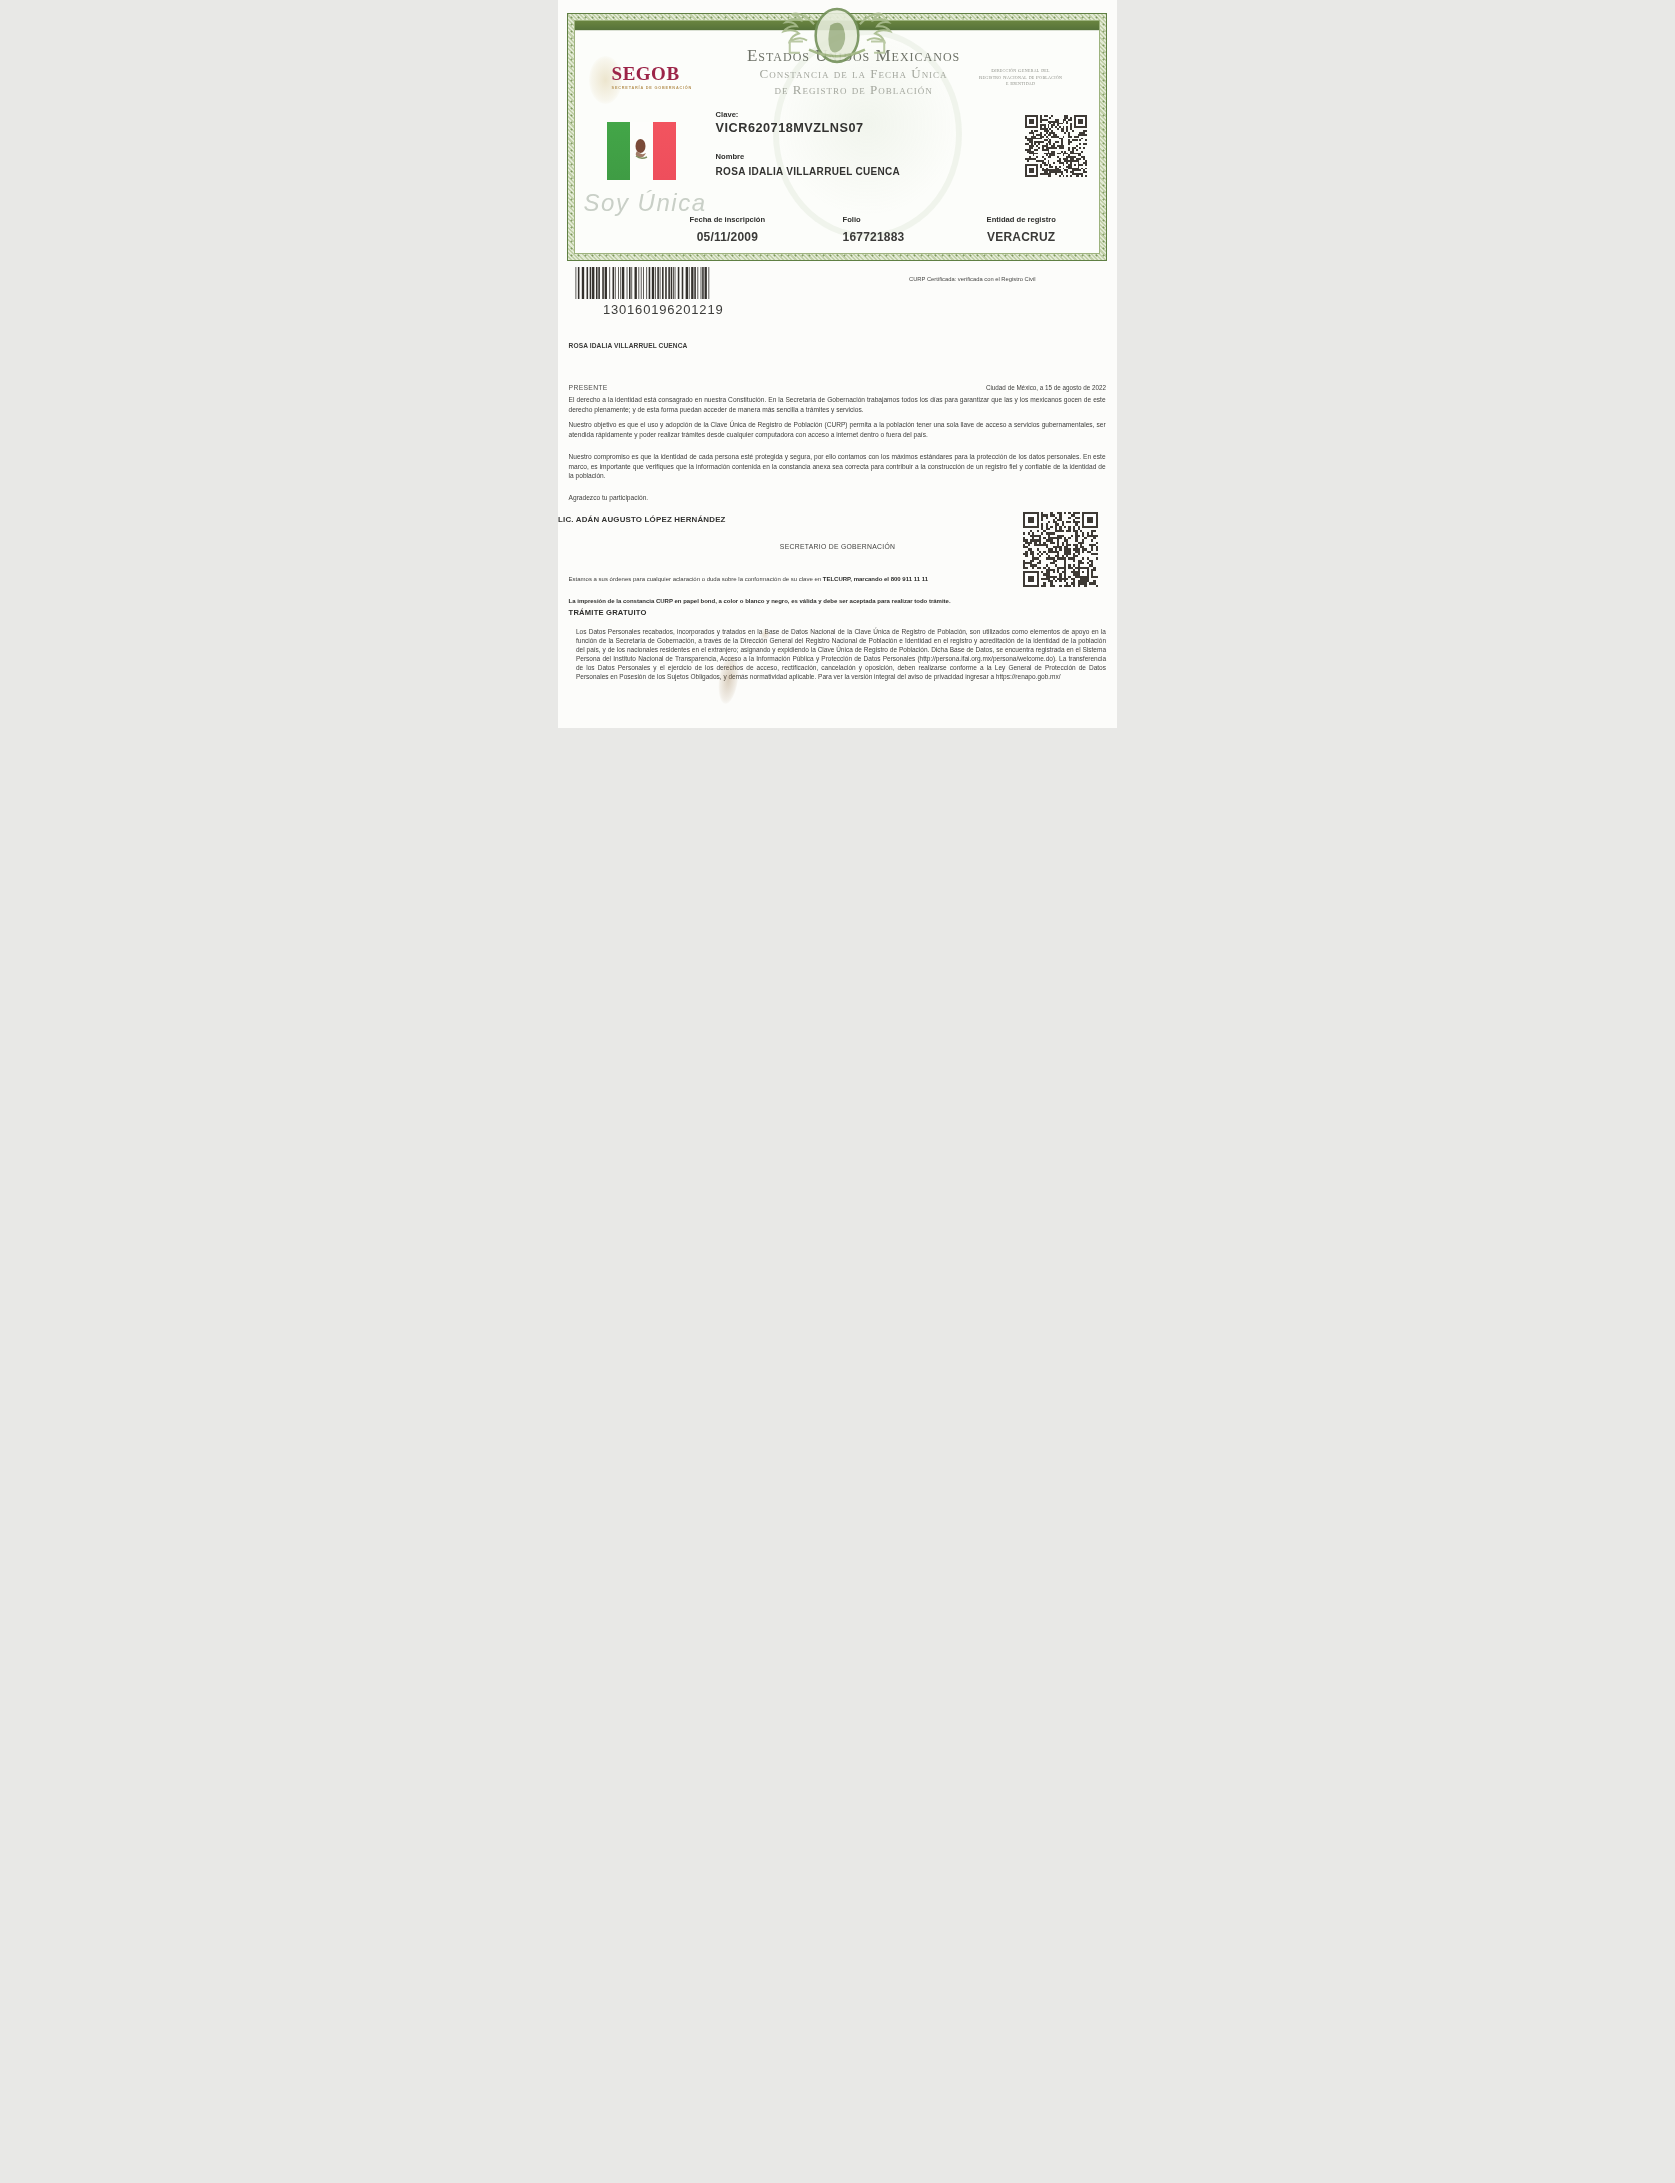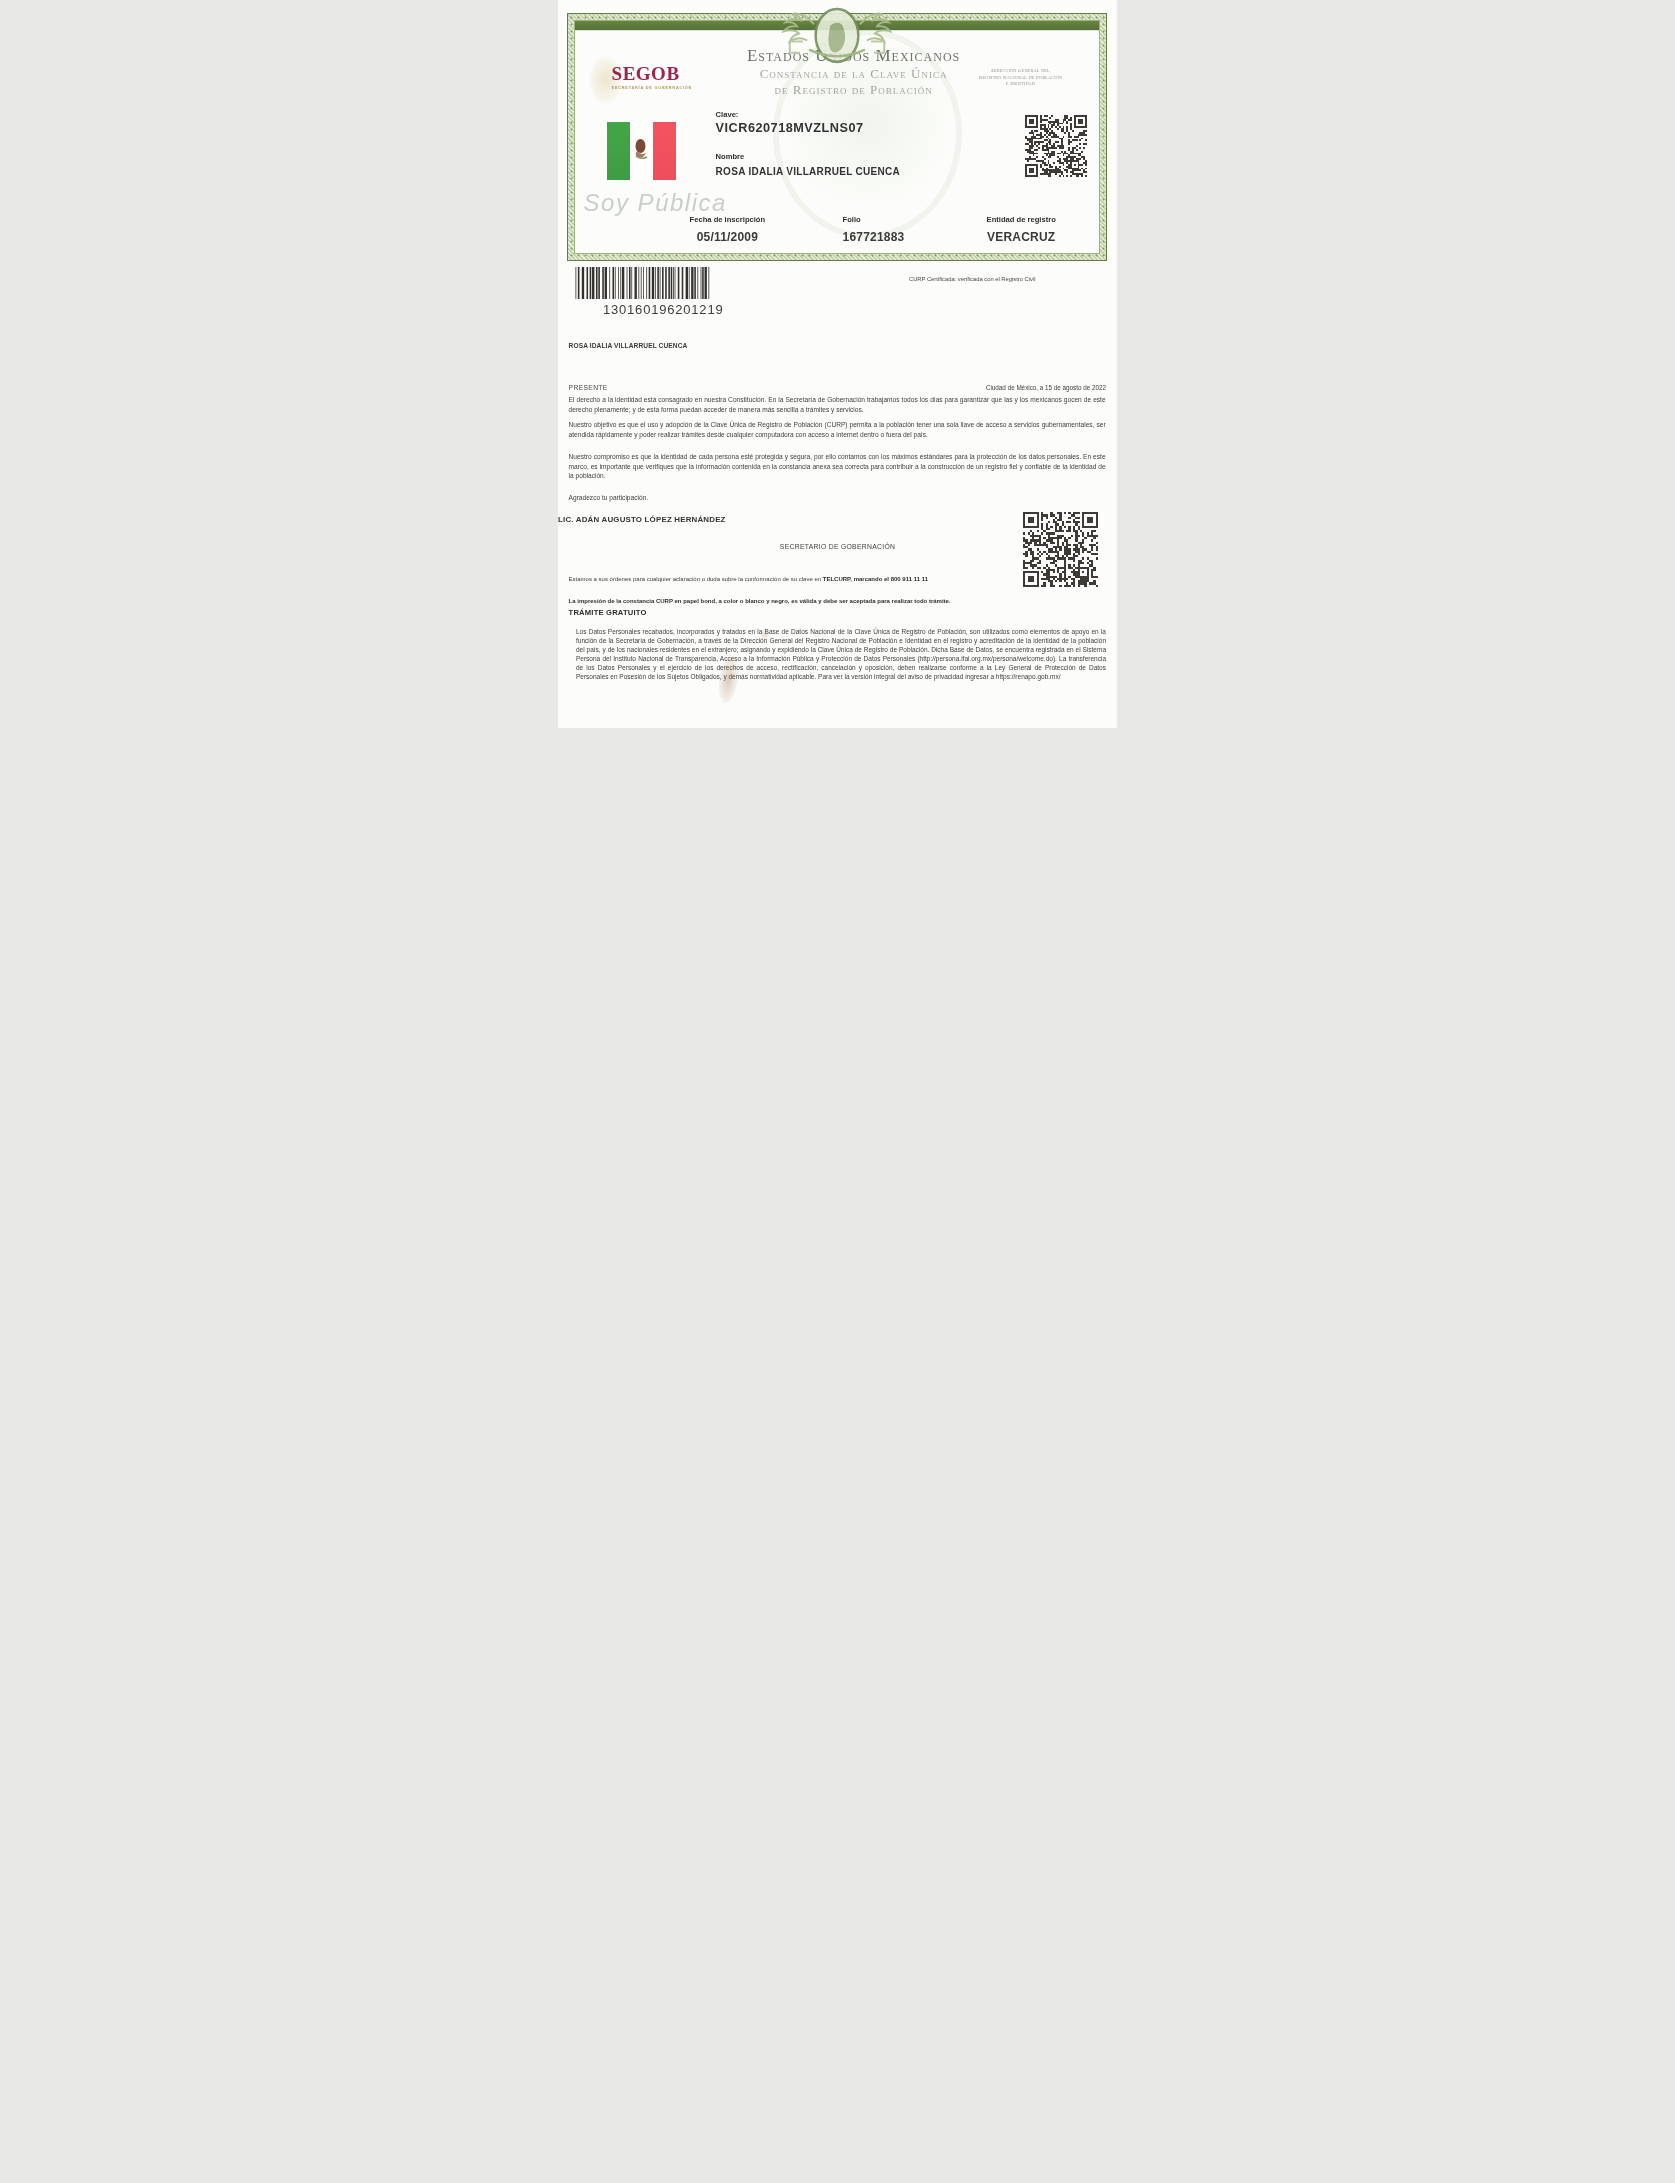--- a/index.html
+++ b/index.html
@@ -116,21 +116,21 @@
       <div class="seal-big"></div>
       <div class="seal-segob"></div>
 
       <div class="segob-block">
         <div class="segob-word">SEGOB</div>
         <div class="segob-sub">SECRETARÍA DE GOBERNACIÓN</div>
       </div>
 
       <div class="title-block">
         <div class="doc-title">Estados Unidos Mexicanos</div>
-        <div class="doc-sub">Constancia de la Clave Única</div>
+        <div class="doc-sub">Constancia de la Fecha Única</div>
         <div class="doc-sub">de Registro de Población</div>
       </div>
 
       <div class="direction">
         <div>Dirección General del</div>
         <div>Registro Nacional de Población</div>
         <div>e Identidad</div>
       </div>
 
       <div class="flag">
@@ -560,21 +560,21 @@
             <rect fill="#fff" x="81" y="3" width="15" height="15"></rect>
             <rect x="84" y="6" width="9" height="9"></rect>
             <rect x="0" y="78" width="21" height="21"></rect>
             <rect fill="#fff" x="3" y="81" width="15" height="15"></rect>
             <rect x="6" y="84" width="9" height="9"></rect>
             <rect x="72" y="72" width="15" height="15"></rect>
             <rect fill="#fff" x="75" y="75" width="9" height="9"></rect>
             <rect x="78" y="78" width="3" height="3"></rect>
           </svg></div>
 
-      <div class="soy">Soy Pública</div>
+      <div class="soy">Soy Única</div>
 
       <div class="fields">
         <div class="field f1">
           <div class="f-label">Fecha de inscripción</div>
           <div class="f-value">05/11/2009</div>
         </div>
         <div class="field f2">
           <div class="f-label">Folio</div>
           <div class="f-value">167721883</div>
         </div>

